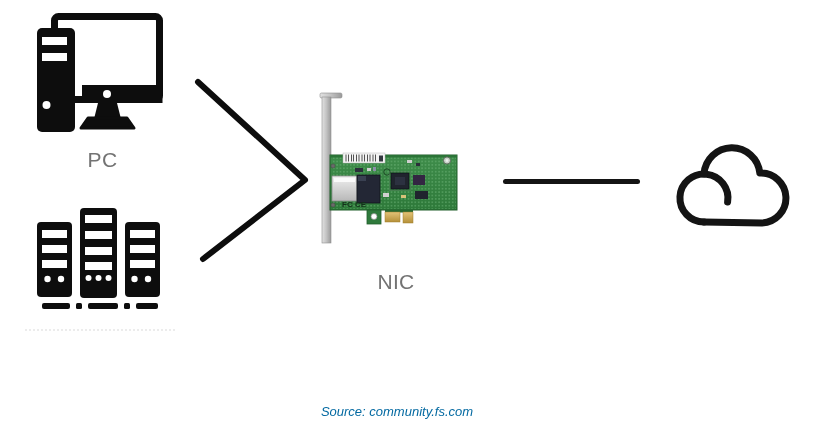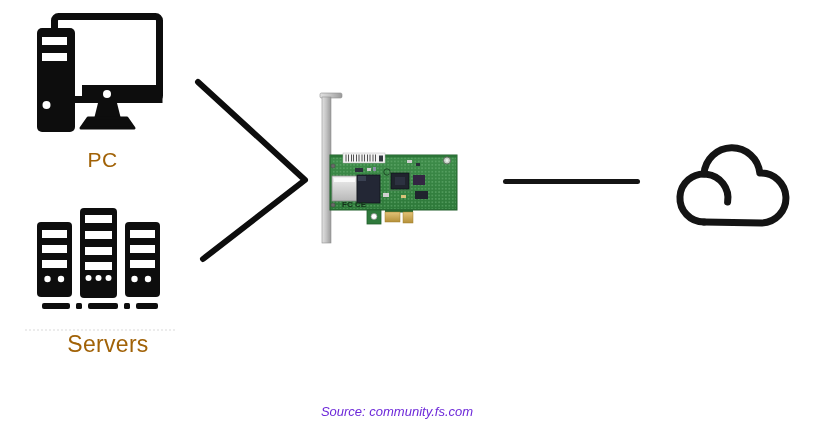--- a/index.html
+++ b/index.html
@@ -2,35 +2,35 @@
 <html><head>
 <meta charset="utf-8">
 <style>
   html,body{margin:0;padding:0;background:#ffffff;}
   .canvas{
     position:relative;width:833px;height:430px;background:#ffffff;overflow:hidden;
     font-family:"Liberation Sans","DejaVu Sans",sans-serif;
   }
   .abs{position:absolute;}
   .node-label{
-    position:absolute;color:#a16207;text-align:center;line-height:1.15;
+    position:absolute;color:#737373;text-align:center;line-height:1.15;
     font-size:21px;letter-spacing:0.3px;
   }
   .servers-label{font-size:23px;}
   .hline{
     position:absolute;left:503px;top:179px;width:137px;height:5px;
     background:#141414;border-radius:3px;
   }
   .dotted-divider{
     position:absolute;left:25px;top:329px;width:150px;height:0;
     border-top:2px dotted #ececec;
   }
   .source-caption{
     position:absolute;left:287px;top:404px;width:220px;text-align:center;
-    font-size:13px;font-style:italic;color:#6d28d9;
+    font-size:13px;font-style:italic;color:#0369a1;
   }
 </style>
 </head>
 <body>
 
 <div class="canvas">
 
   <svg class="abs" style="left:30px;top:5px;" width="140" height="130" viewBox="0 0 140 130">
     <rect x="24.5" y="11.5" width="105" height="83" rx="4" fill="#ffffff" stroke="#0d0d0d" stroke-width="7"></rect>
     <rect x="52" y="80" width="80.5" height="18" fill="#0d0d0d"></rect>
@@ -69,21 +69,20 @@
         <circle cx="68.5" cy="78" r="3"></circle>
         <circle cx="78.5" cy="78" r="3"></circle>
       <rect x="100" y="30" width="25" height="8"></rect>
       <rect x="100" y="45" width="25" height="8"></rect>
       <rect x="100" y="60" width="25" height="8"></rect>
       <circle cx="104.5" cy="79" r="3.2"></circle>
         <circle cx="118" cy="79" r="3.2"></circle>
     </g>
   </svg>
   <div class="dotted-divider"></div>
-  <div class="node-label servers-label" style="left:30px;top:331px;width:156px;">Servers</div>
 
   <svg class="abs" style="left:190px;top:70px;" width="130" height="200" viewBox="0 0 130 200">
     <polyline points="8,12 115,110 13,189" fill="none" stroke="#0d0d0d" stroke-width="6" stroke-linecap="round" stroke-linejoin="round"></polyline>
   </svg>
 
   <svg class="abs" style="left:315px;top:85px;" width="150" height="165" viewBox="0 0 150 165">
     <defs>
       <linearGradient id="bracketGrad" x1="0" y1="0" x2="1" y2="0">
         <stop offset="0" stop-color="#e2e2e2"></stop>
           <stop offset="0.5" stop-color="#c2c2c2"></stop>
@@ -159,20 +158,21 @@
 
     <circle cx="132" cy="75.5" r="3.6" fill="#c9d2c9" stroke="#5c6b5c" stroke-width="1"></circle>
     <circle cx="132" cy="75.5" r="1.4" fill="#eeeeee"></circle>
 
     <rect x="52" y="125" width="14" height="14" fill="#2f7a3c" stroke="#215f2b" stroke-width="0.8"></rect>
     <circle cx="59" cy="131.5" r="3" fill="#ffffff" stroke="#8b8b8b" stroke-width="0.7"></circle>
     <rect x="70" y="125" width="28" height="2.5" fill="#266830"></rect>
     <rect x="70" y="127" width="15" height="10" fill="url(#goldGrad)" stroke="#a07f2e" stroke-width="0.5"></rect>
     <rect x="88" y="127" width="10" height="11" fill="url(#goldGrad)" stroke="#a07f2e" stroke-width="0.5"></rect>
   </svg>
+  <div class="node-label" style="left:330px;top:270px;width:132px;">NIC</div>
 
   <div class="hline"></div>
 
   <svg class="abs" style="left:674px;top:136px;" width="120" height="92" viewBox="0 0 120 92">
     <g fill="none" stroke="#141414" stroke-width="7" stroke-linecap="round" stroke-linejoin="round">
       <path d="M 30 86 A 24 24 0 1 1 53.6 66"></path>
       <path d="M 30 38 A 28 28 0 0 1 85.8 37 A 25 25 0 0 1 88 87 L 30 86"></path>
     </g>
   </svg>
 

